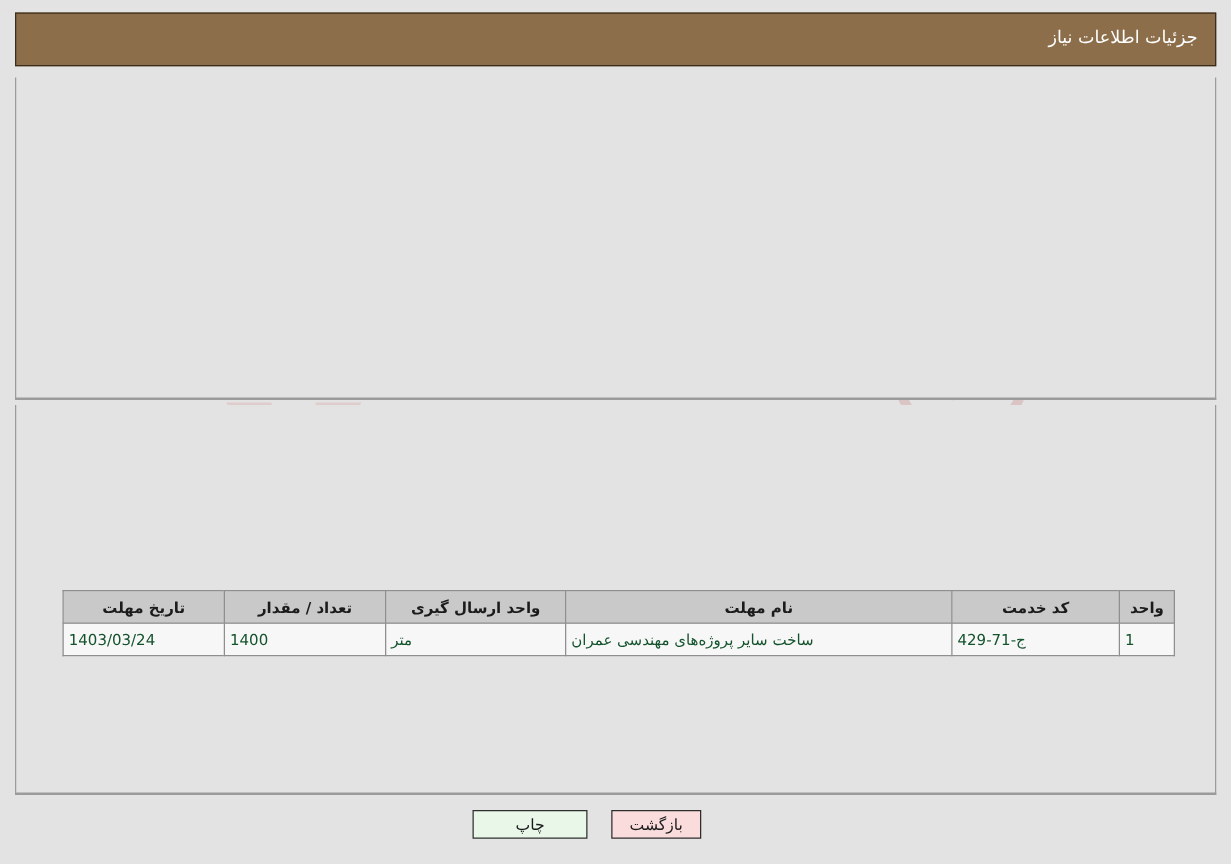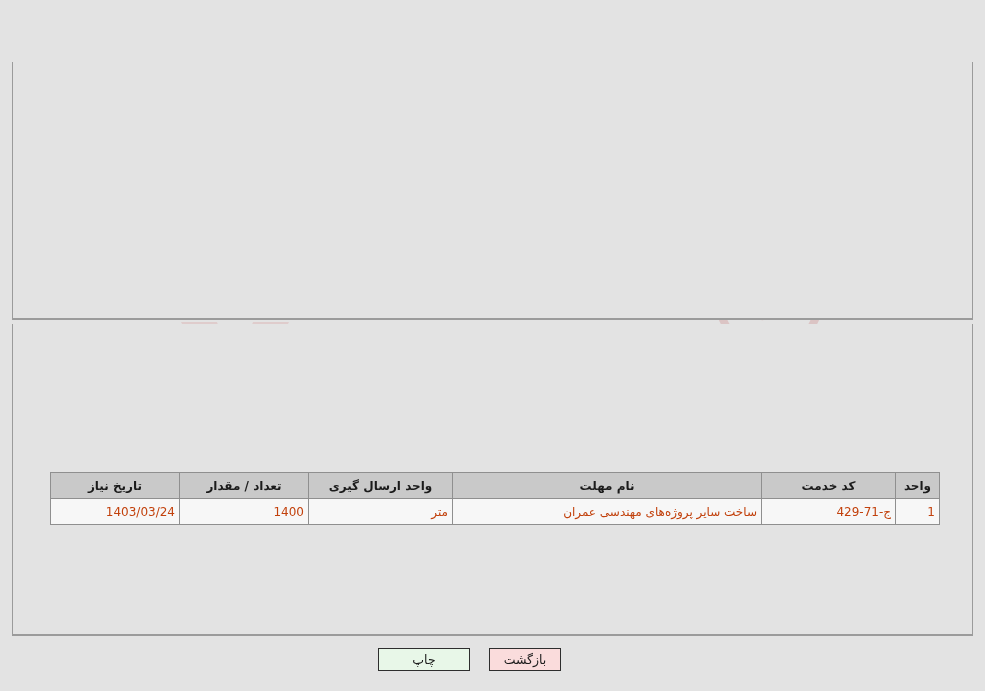--- a/index.html
+++ b/index.html
@@ -215,24 +215,24 @@
     color: #1b1b1b;
     font-weight: bold;
     height: 25px;
     padding: 0 4px;
     text-align: center;
     white-space: nowrap;
   }
   .tbl td {
     background: #f7f7f7;
     border: 1px solid #8f8f8f;
-    color: #c2410c;
+    color: #14532d;
     height: 25px;
     padding: 0 4px;
-    text-align: right;
+    text-align: left;
     white-space: nowrap;
   }
 
   
   .btn {
     position: absolute;
     height: 23px;
     border: 1px solid #2e2e2e;
     box-sizing: border-box;
     font-size: 12.5px;
@@ -242,20 +242,23 @@
     font-family: "DejaVu Sans", "Liberation Sans", sans-serif;
   }
   .btn-print  { background: #e8f7e8; color: #1b1b1b; }
   .btn-back   { background: #fadcdc; color: #1b1b1b; }
 </style>
 </head>
 <body>
 
 <div id="page">
 
+  <div class="header-bar">
+    <div class="header-title">جزئیات اطلاعات نیاز</div>
+  </div>
 
   <div class="watermark">
     <span class="wm-text">AriaTender.net</span>
   </div>
   <svg class="wm-shield" viewBox="0 0 100 110">
     <path d="M50 3 L95 20 L95 58 C95 86 72 100 50 107 C28 100 5 86 5 58 L5 20 Z" fill="none" stroke="#c97e7e" stroke-width="7"></path>
     <path d="M28 55 L44 72 L74 38" fill="none" stroke="#c97e7e" stroke-width="8" stroke-linecap="round" stroke-linejoin="round"></path>
   </svg>
   <svg class="wm-arrow" viewBox="0 0 120 86">
     <path d="M6 4 L42 4 L60 52 L78 4 L114 4 L74 82 L46 82 Z" fill="#d89a9a"></path>
@@ -325,21 +328,21 @@
   <div class="fld right" style="top:433px; right:140px; width:668px;">ساختمان</div>
 
   <table class="tbl">
     <thead>
       <tr>
         <th style="width:35px;">واحد</th>
         <th style="width:125px;">کد خدمت</th>
         <th>نام مهلت</th>
         <th style="width:135px;">واحد ارسال گیری</th>
         <th style="width:120px;">تعداد / مقدار</th>
-        <th style="width:120px;">تاریخ نیاز</th>
+        <th style="width:120px;">تاریخ مهلت</th>
       </tr>
     </thead>
     <tbody>
       <tr>
         <td>1</td>
         <td>ج-71-429</td>
         <td>ساخت سایر پروژه‌های مهندسی عمران</td>
         <td>متر</td>
         <td>1400</td>
         <td>1403/03/24</td>

